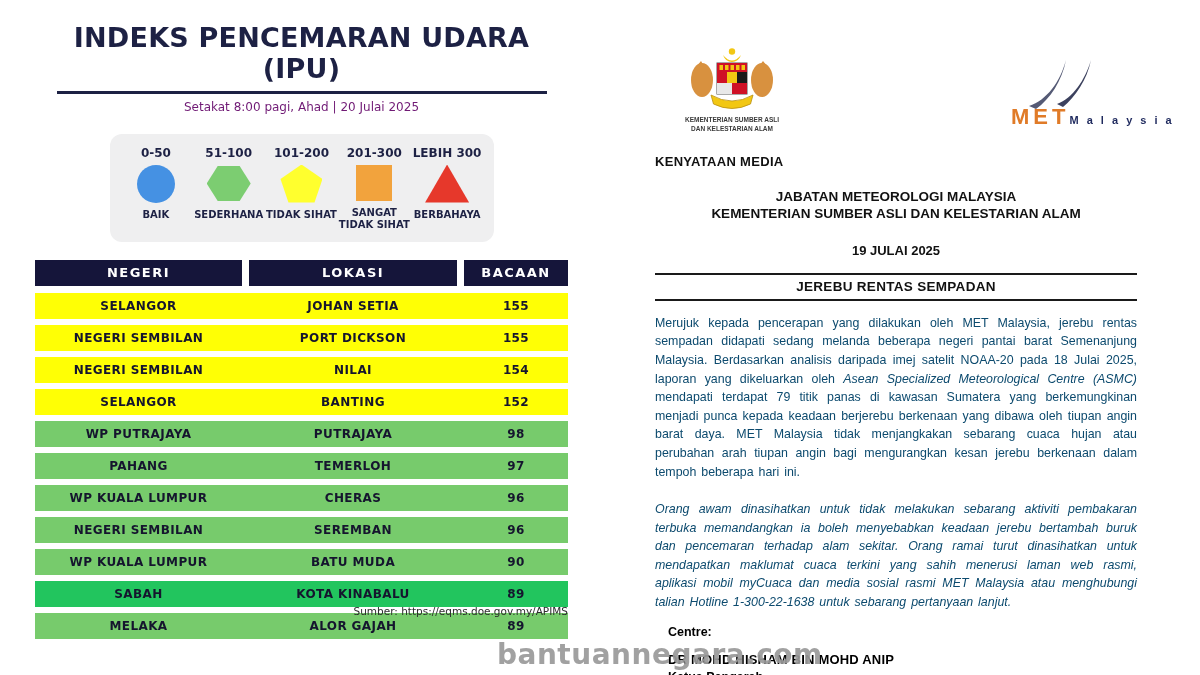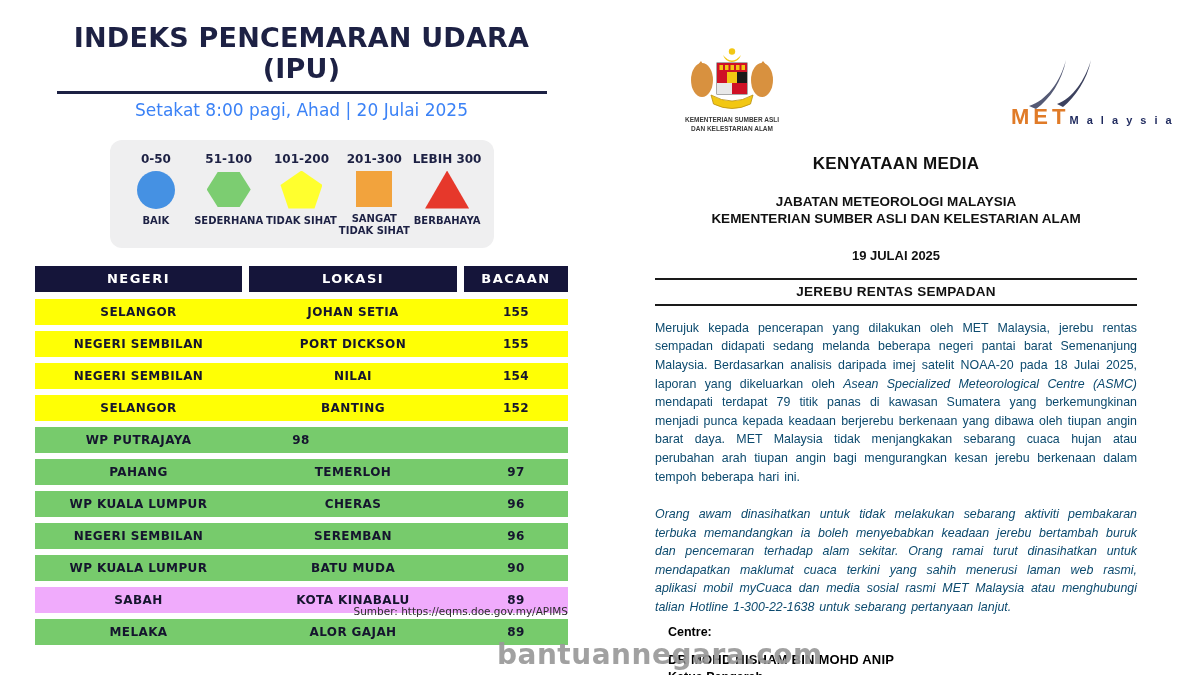--- a/index.html
+++ b/index.html
@@ -8,21 +8,21 @@
     position:relative; overflow:hidden; background:#ffffff;
     font-family:"Liberation Sans", sans-serif;
   }
 
   
   .left-panel { position:absolute; left:35px; top:22px; width:533px;
     font-family:"DejaVu Sans", sans-serif; }
   .ipu-title { text-align:center; font-size:27px; font-weight:800;
     color:#1d2144; letter-spacing:0.2px; }
   .title-underline { width:490px; height:2.5px; background:#1d2144; margin:7px auto 6px; }
-  .ipu-subtitle { text-align:center; font-size:17px; color:#3b82f6; font-weight:500; }
+  .ipu-subtitle { text-align:center; font-size:12px; color:#701a75; font-weight:500; }
 
   .legend-box { margin:20px auto 0; width:384px; background:#efeff0;
     border-radius:12px; padding:12px 10px 10px; display:flex; justify-content:space-between; }
   .legend-item { width:82px; text-align:center; }
   .legend-range { font-size:12px; font-weight:700; color:#1d2144; margin-bottom:5px; }
   .legend-shape { width:40px; height:38px; margin:0 auto 6px; }
   .shape-circle { border-radius:50%; width:38px; height:38px; }
   .shape-hexagon { clip-path:polygon(25% 4%, 75% 4%, 100% 50%, 75% 96%, 25% 96%, 0% 50%); width:44px; height:38px; }
   .shape-pentagon { clip-path:polygon(50% 0%, 100% 38%, 81% 100%, 19% 100%, 0% 38%); width:42px; height:38px; }
   .shape-square { width:36px; height:36px; }
@@ -49,21 +49,21 @@
   .logos-row { display:flex; justify-content:space-between; align-items:flex-start;
     padding:0 4px 0 22px; height:92px; }
   .crest { text-align:center; width:110px; }
   .crest-caption { font-size:6.5px; font-weight:700; color:#3a3a3a; line-height:1.35; margin-top:2px; }
   .met-logo { position:relative; width:140px; height:78px; margin-top:10px; }
   .met-swoosh { position:absolute; left:34px; top:0; }
   .met-text { position:absolute; left:18px; bottom:4px; white-space:nowrap; }
   .met-met { font-size:22px; font-weight:700; color:#e07b28; letter-spacing:4px; }
   .met-malaysia { font-size:11px; font-weight:700; color:#1f2a5e; letter-spacing:2.5px; }
 
-  .h-media { text-align:center; font-size:17px; font-weight:700; margin-top:16px; letter-spacing:0.3px; }
+  .h-media { font-size:13px; font-weight:700; margin-top:16px; letter-spacing:0.3px; }
   .h-dept { text-align:center; font-size:13.5px; font-weight:700; margin-top:20px; line-height:1.25; }
   .h-ministry { text-align:center; font-size:13.5px; font-weight:700; line-height:1.25; }
   .h-date { text-align:center; font-size:13px; font-weight:700; margin-top:20px; }
   .subject { margin-top:15px; border-top:2px solid #1a1a1a; border-bottom:2px solid #1a1a1a;
     padding:4px 0 5px; text-align:center; font-size:13.5px; font-weight:700; letter-spacing:0.3px; }
   .body-para { margin-top:13px; font-size:12.4px; line-height:18.6px; text-align:justify;
     color:#0c4a6e; word-spacing:1.5px; }
   .body-para + .body-para { margin-top:19px;font-style:italic; }
 
   .sig-block { position:absolute; left:668px; top:625px; }
@@ -133,20 +133,21 @@
       <div class="td td2">NILAI</div>
       <div class="td td3">154</div>
     </div>
     <div class="trow" style="background: rgb(255, 255, 5);">
       <div class="td td1">SELANGOR</div>
       <div class="td td2">BANTING</div>
       <div class="td td3">152</div>
     </div>
     <div class="trow" style="background: rgb(119, 203, 108);">
       <div class="td td1">WP PUTRAJAYA</div>
+      <div class="td td2">PUTRAJAYA</div>
       <div class="td td3">98</div>
     </div>
     <div class="trow" style="background: rgb(119, 203, 108);">
       <div class="td td1">PAHANG</div>
       <div class="td td2">TEMERLOH</div>
       <div class="td td3">97</div>
     </div>
     <div class="trow" style="background: rgb(119, 203, 108);">
       <div class="td td1">WP KUALA LUMPUR</div>
       <div class="td td2">CHERAS</div>
@@ -155,21 +156,21 @@
     <div class="trow" style="background: rgb(119, 203, 108);">
       <div class="td td1">NEGERI SEMBILAN</div>
       <div class="td td2">SEREMBAN</div>
       <div class="td td3">96</div>
     </div>
     <div class="trow" style="background: rgb(119, 203, 108);">
       <div class="td td1">WP KUALA LUMPUR</div>
       <div class="td td2">BATU MUDA</div>
       <div class="td td3">90</div>
     </div>
-    <div class="trow" style="background: #f0abfc;">
+    <div class="trow" style="background: #22c55e;">
       <div class="td td1">SABAH</div>
       <div class="td td2">KOTA KINABALU</div>
       <div class="td td3">89</div>
     </div>
     <div class="trow" style="background: rgb(119, 203, 108);">
       <div class="td td1">MELAKA</div>
       <div class="td td2">ALOR GAJAH</div>
       <div class="td td3">89</div>
     </div>
   </div>

